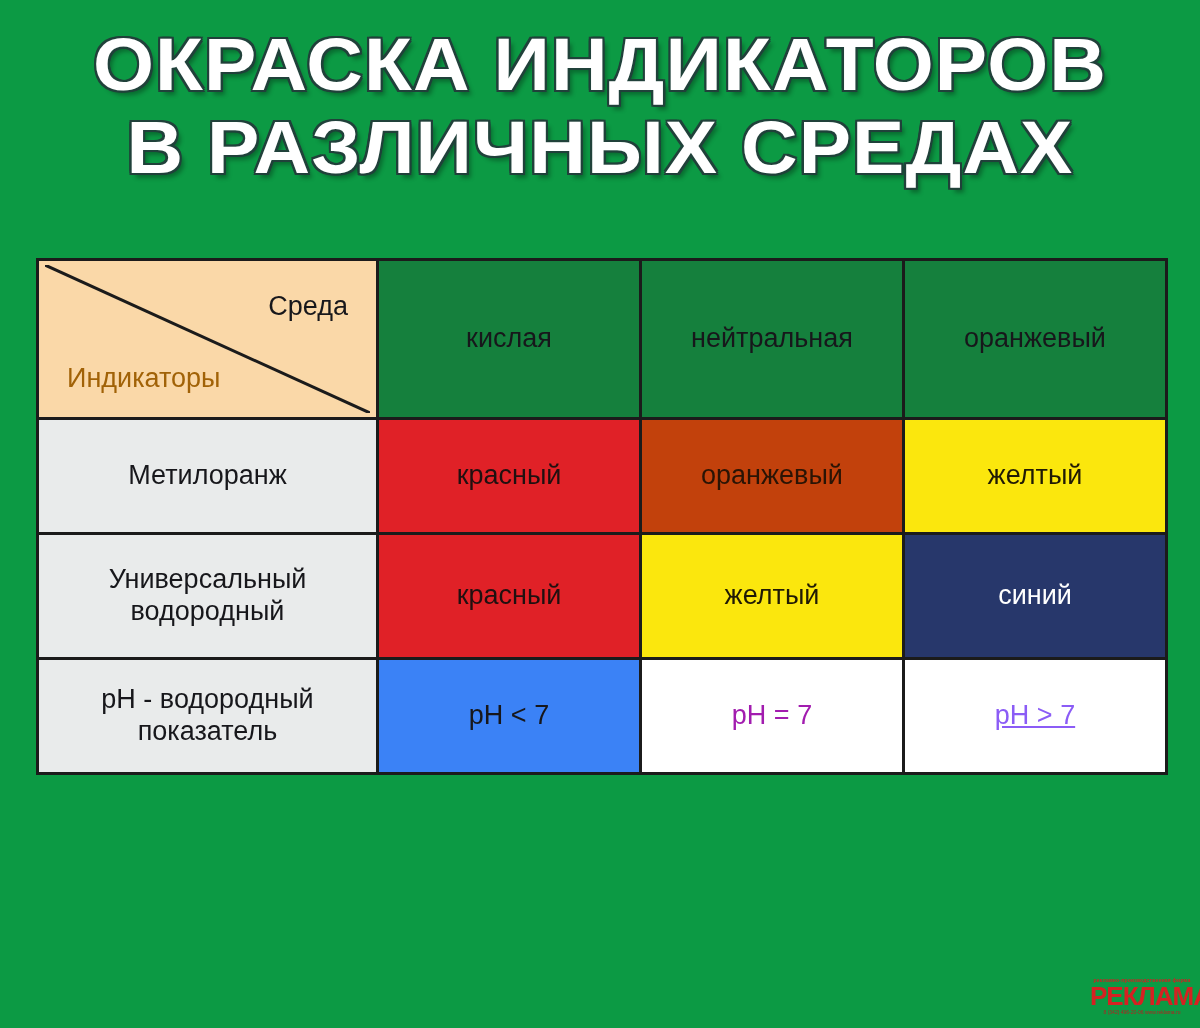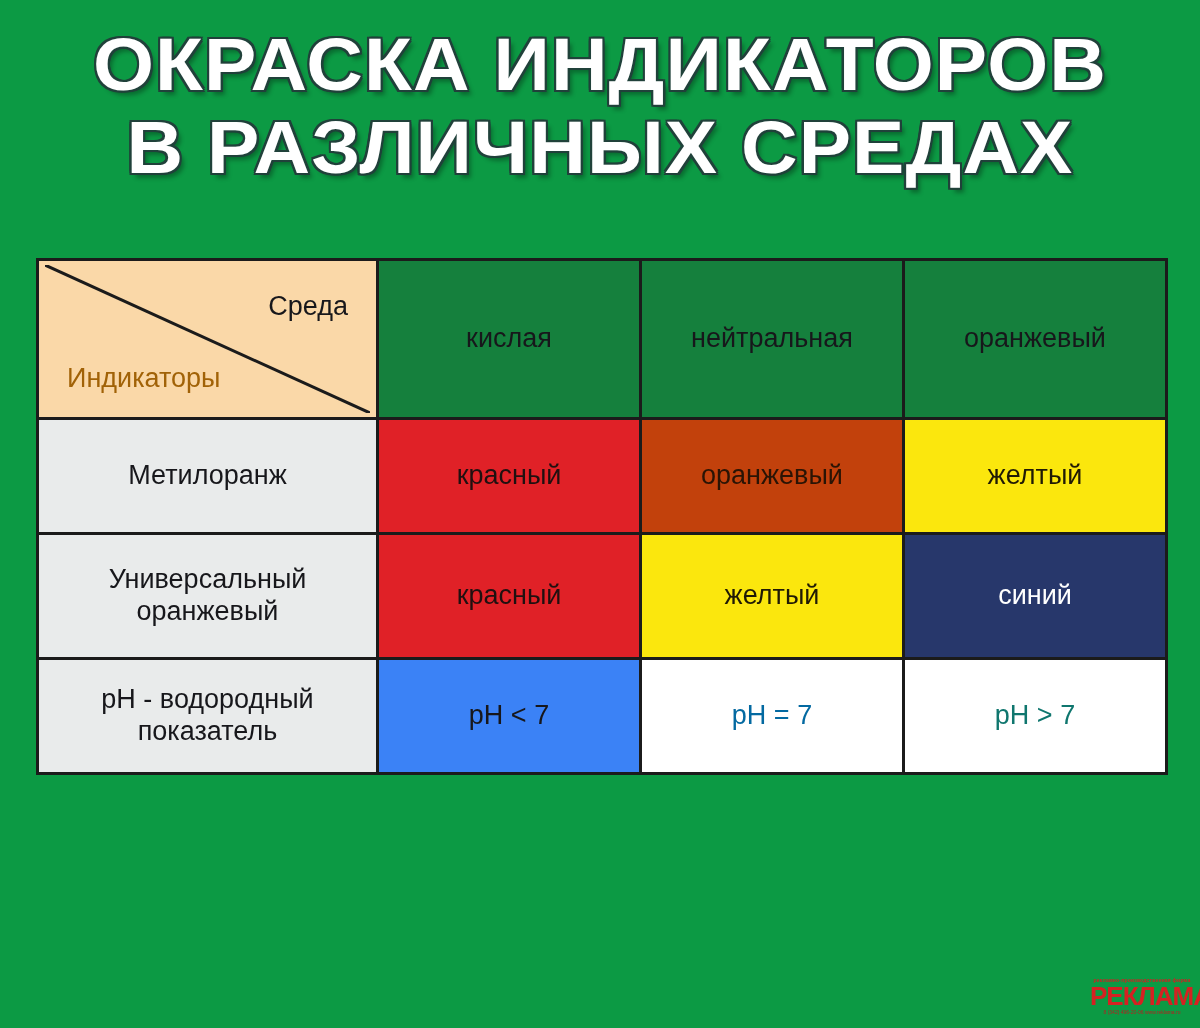--- a/index.html
+++ b/index.html
@@ -201,31 +201,31 @@
 
       <tr class="r-methyl">
         <td class="row-label">Метилоранж</td>
         <td class="val" style="background: rgb(224, 33, 39); color: rgb(32, 16, 16);">красный</td>
         <td class="val" style="background: #c2410c; color: rgb(42, 20, 5);">оранжевый</td>
         <td class="val" style="background: rgb(251, 231, 13); color: rgb(32, 26, 5);">желтый</td>
       </tr>
 
 
       <tr class="r-universal">
-        <td class="row-label">Универсальный оранжевый</td>
+        <td class="row-label">Универсальный водородный</td>
         <td class="val" style="background: rgb(224, 33, 39); color: rgb(32, 16, 16);">красный</td>
         <td class="val" style="background: rgb(251, 231, 13); color: rgb(32, 26, 5);">желтый</td>
         <td class="val" style="background: rgb(39, 55, 107); color: rgb(255, 255, 255);">синий</td>
       </tr>
 
       <tr class="r-ph">
         <td class="row-label">pH - водородный показатель</td>
         <td class="val" style="background: #3b82f6; color: rgb(23, 23, 27);">pH &lt; 7</td>
-        <td class="val" style="background: rgb(255, 255, 255); color: #0369a1;">pH = 7</td>
-        <td class="val" style="background: rgb(255, 255, 255); color: #0f766e;">pH &gt; 7</td>
+        <td class="val" style="background: rgb(255, 255, 255); color: #a21caf;">pH = 7</td>
+        <td class="val" style="background: rgb(255, 255, 255); color: #8b5cf6; text-decoration: underline;">pH &gt; 7</td>
       </tr>
     </tbody>
   </table>
 </div>
 
 <div class="logo">
   <div class="logo-caption">рекламно-производственная фирма</div>
   <div class="logo-mark">РЕКЛАМА</div>
   <div class="logo-contact">8 (342) 496-20-06 www.reklama.ru</div>
 </div>

